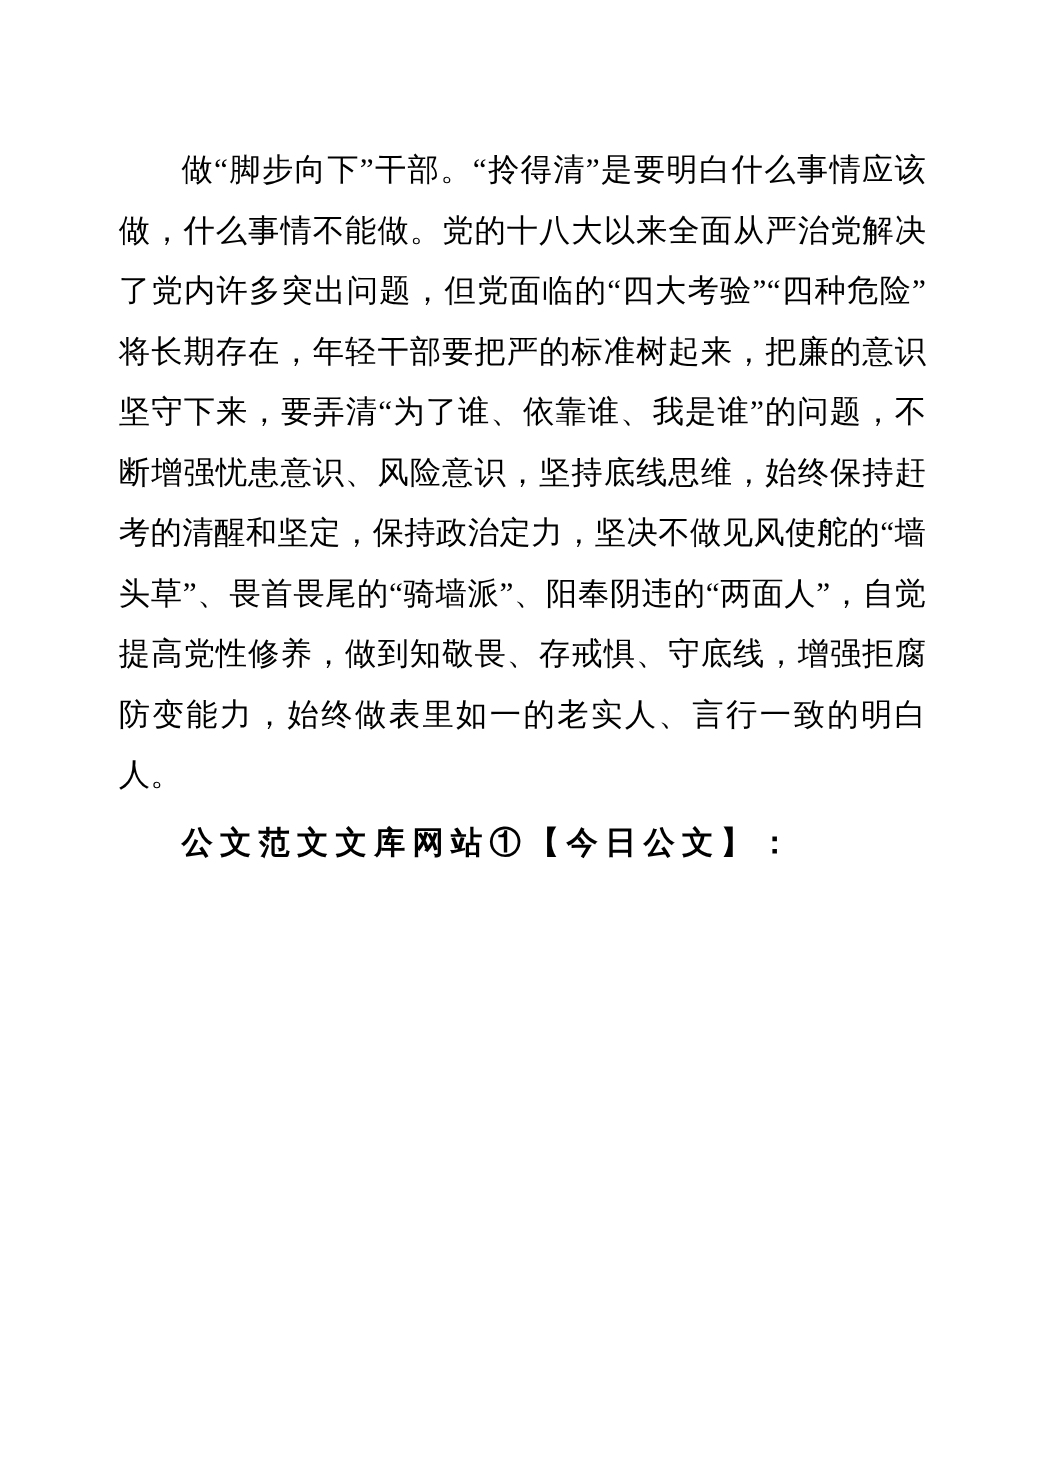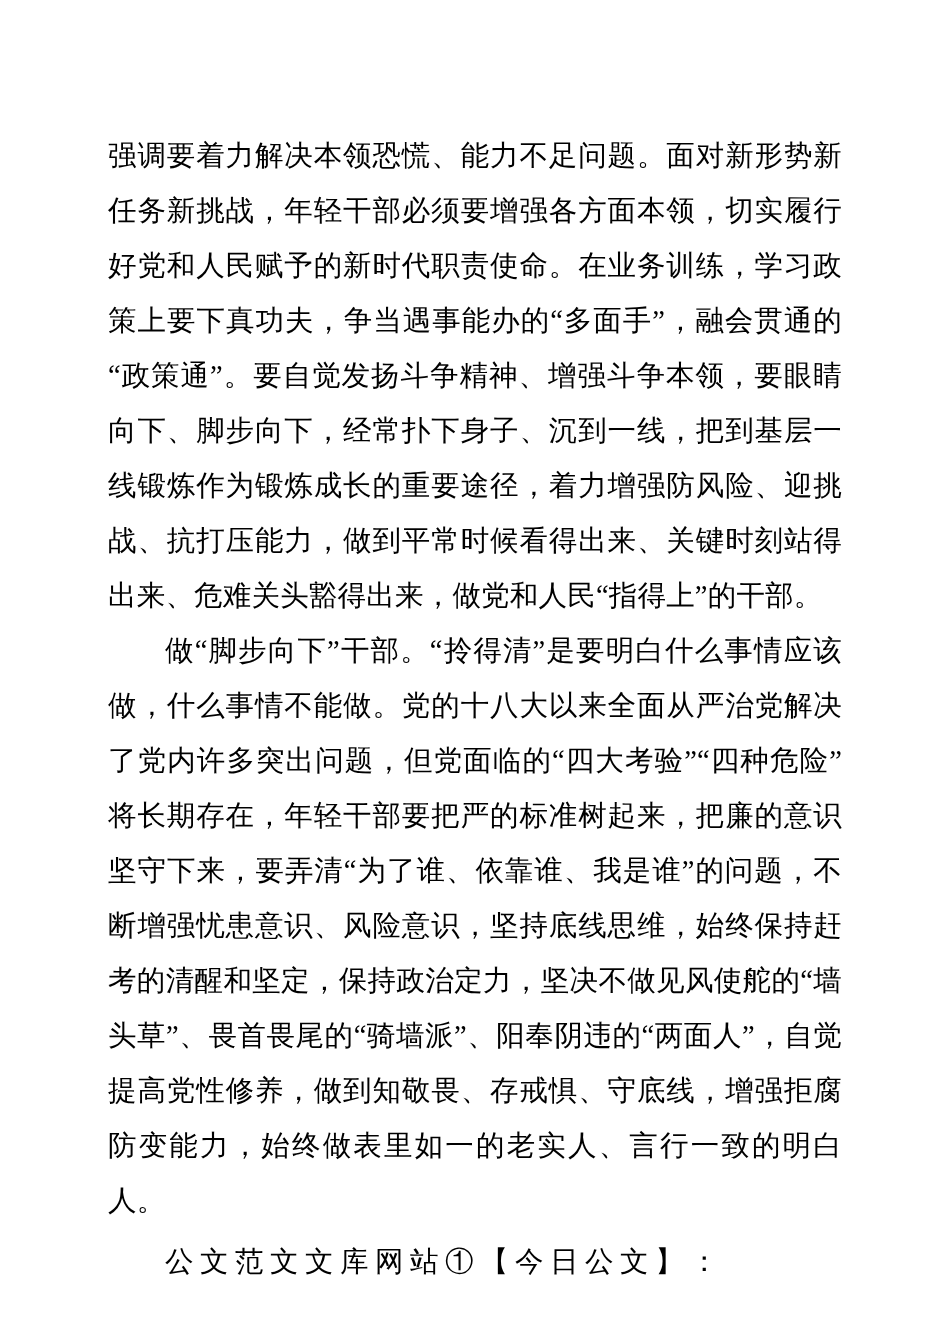--- a/index.html
+++ b/index.html
@@ -31,20 +31,21 @@
     text-align: justify;
     text-justify: inter-ideograph;
     letter-spacing: 0.2px;
     font-family: "Liberation Serif", "DejaVu Serif", serif;
   }
   p.indent {
     text-indent: 2em;
   }
   .footer-block {
     margin-top: 6px;
+    font-weight: bold;
   }
   p.footer-line {
     margin: 0;
     font-size: 28.5px;
     line-height: 55px;
     text-align: left;
     font-family: "Liberation Serif", "DejaVu Serif", serif;
   }
   p.footer-line-1 {
     text-indent: 2em;
@@ -54,21 +55,20 @@
     text-indent: 0;
     letter-spacing: 0.4px;
   }
 </style>
 </head>
 <body>
 
 <div class="page">
   <div class="doc-body">
 
-    <p class="para">强调要着力解决本领恐慌、能力不足问题。面对新形势新任务新挑战，年轻干部必须要增强各方面本领，切实履行好党和人民赋予的新时代职责使命。在业务训练，学习政策上要下真功夫，争当遇事能办的“多面手”，融会贯通的“政策通”。要自觉发扬斗争精神、增强斗争本领，要眼睛向下、脚步向下，经常扑下身子、沉到一线，把到基层一线锻炼作为锻炼成长的重要途径，着力增强防风险、迎挑战、抗打压能力，做到平常时候看得出来、关键时刻站得出来、危难关头豁得出来，做党和人民“指得上”的干部。</p>
 
     <p class="para indent">做“脚步向下”干部。“拎得清”是要明白什么事情应该做，什么事情不能做。党的十八大以来全面从严治党解决了党内许多突出问题，但党面临的“四大考验”“四种危险”将长期存在，年轻干部要把严的标准树起来，把廉的意识坚守下来，要弄清“为了谁、依靠谁、我是谁”的问题，不断增强忧患意识、风险意识，坚持底线思维，始终保持赶考的清醒和坚定，保持政治定力，坚决不做见风使舵的“墙头草”、畏首畏尾的“骑墙派”、阳奉阴违的“两面人”，自觉提高党性修养，做到知敬畏、存戒惧、守底线，增强拒腐防变能力，始终做表里如一的老实人、言行一致的明白人。</p>
 
     <div class="footer-block">
       <p class="footer-line footer-line-1">公文范文文库网站①【今日公文】：</p>
 
     </div>
 
   </div>
 </div>

